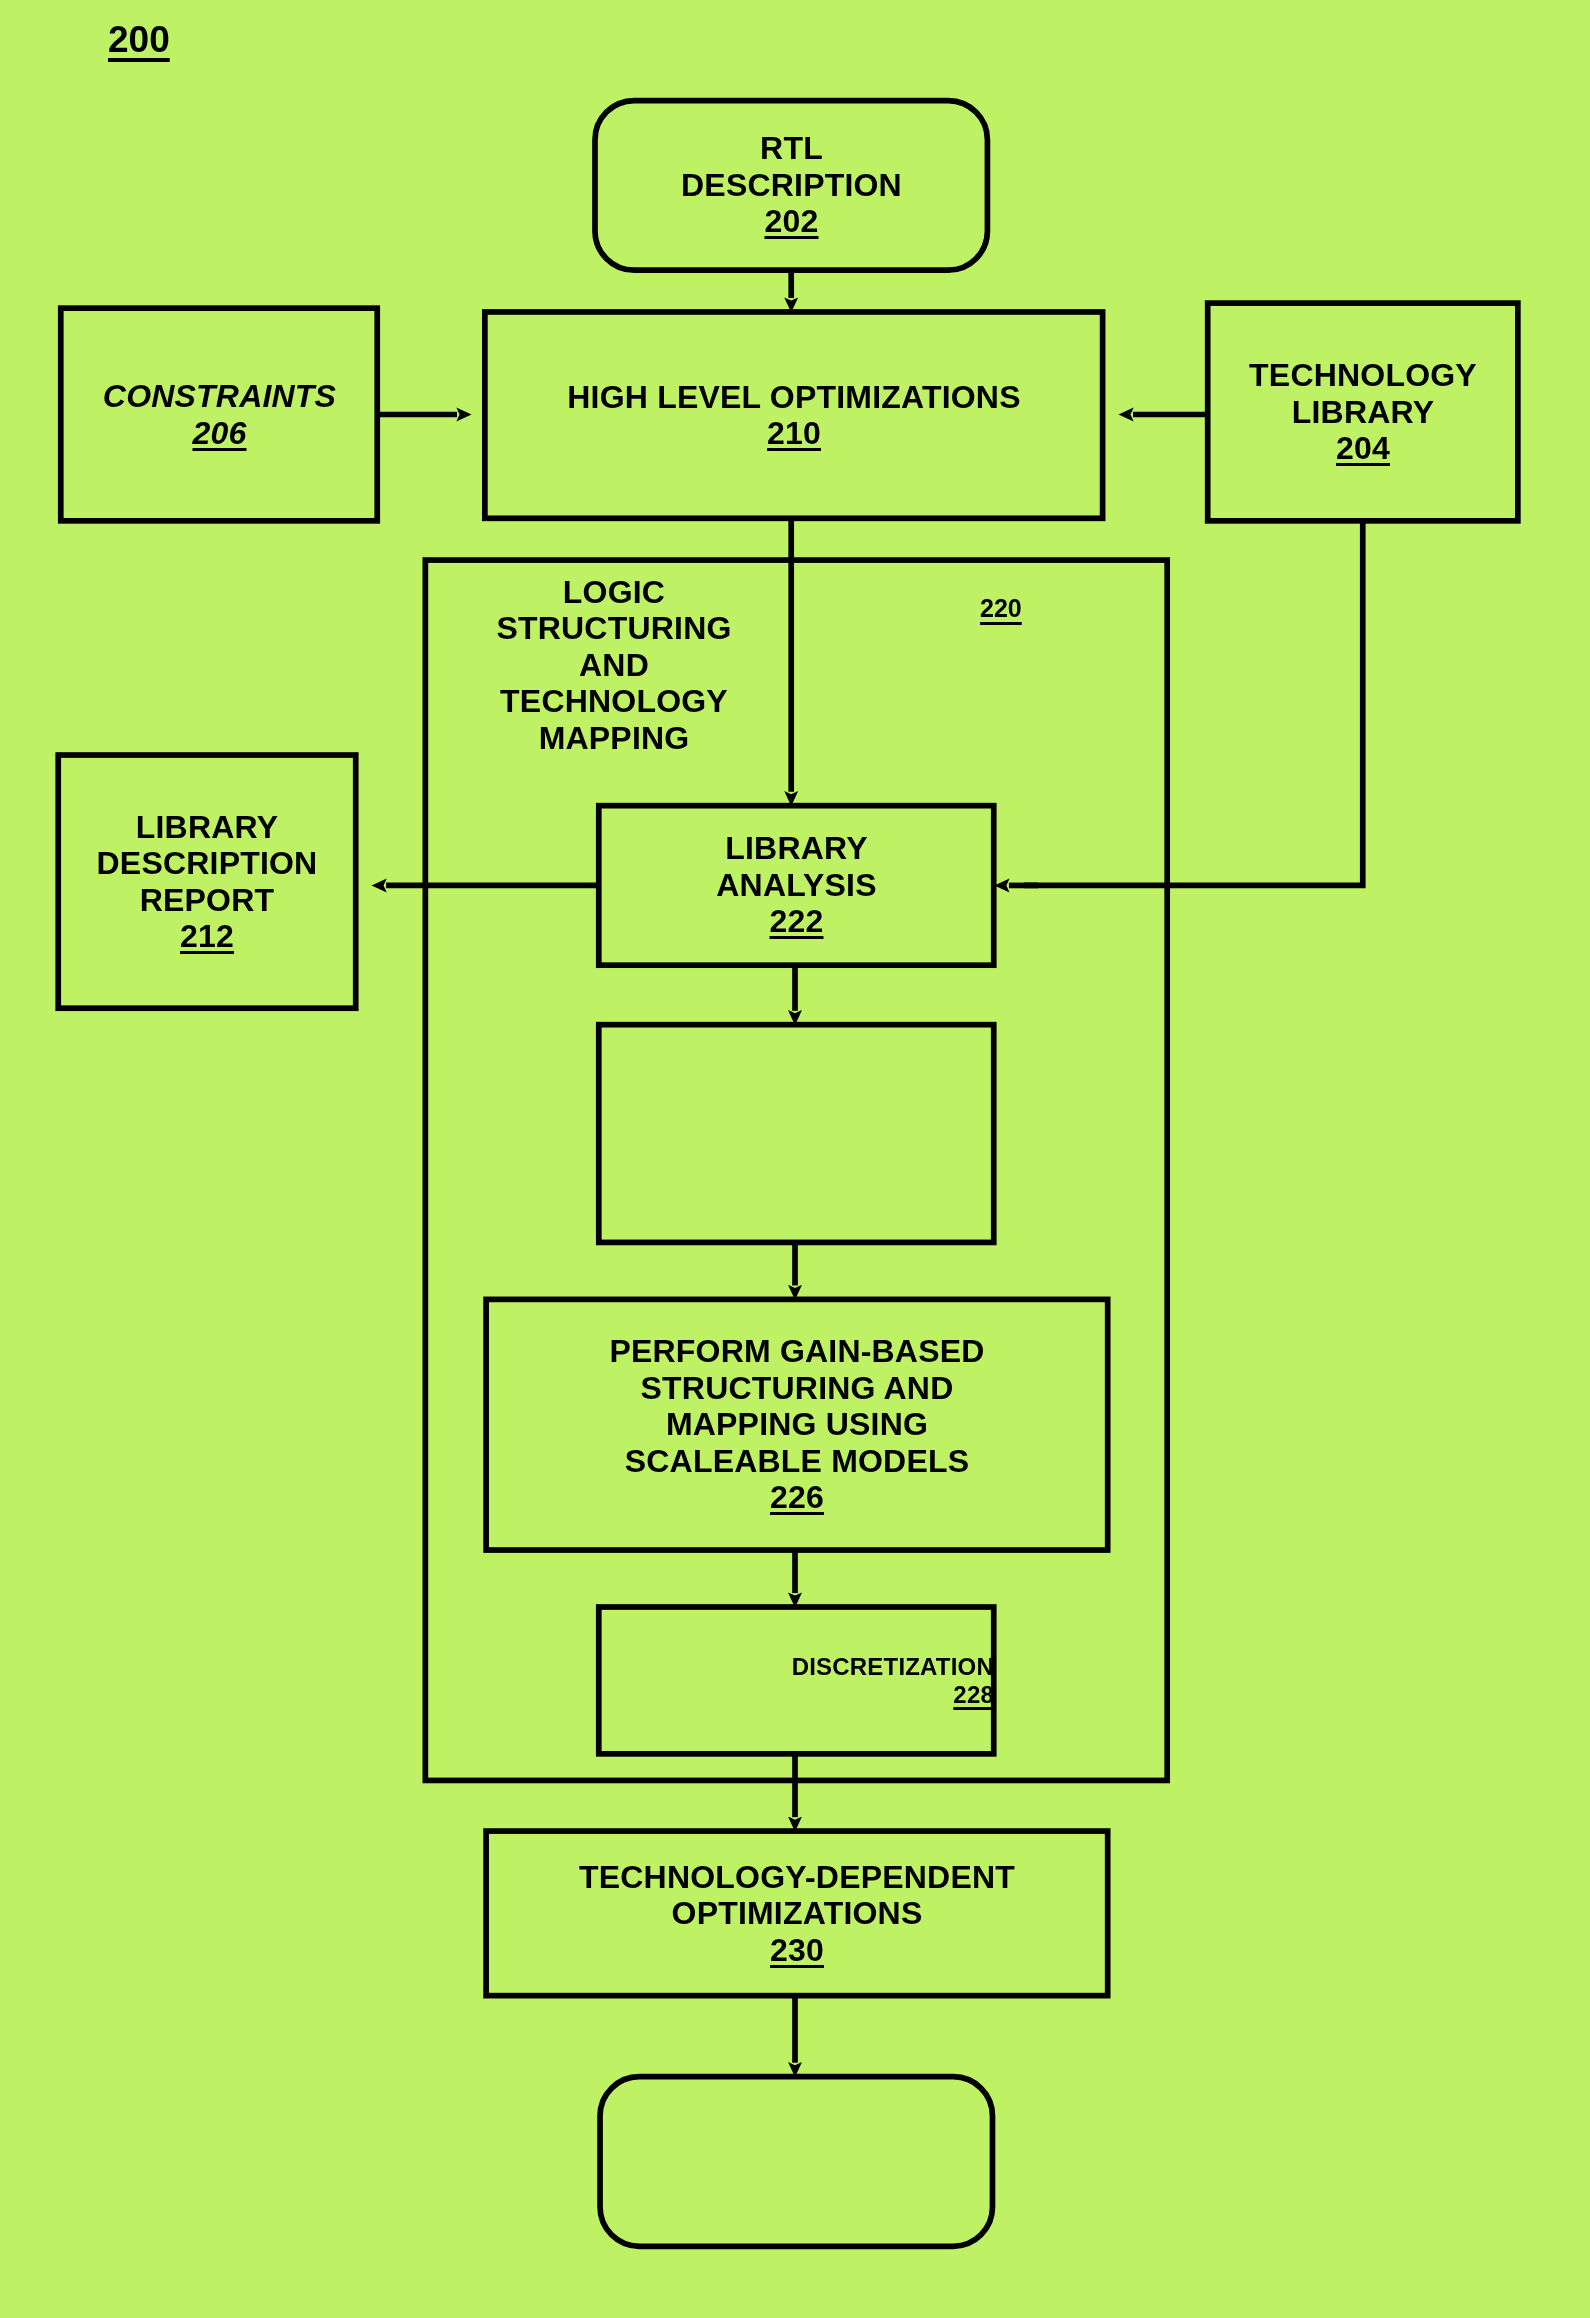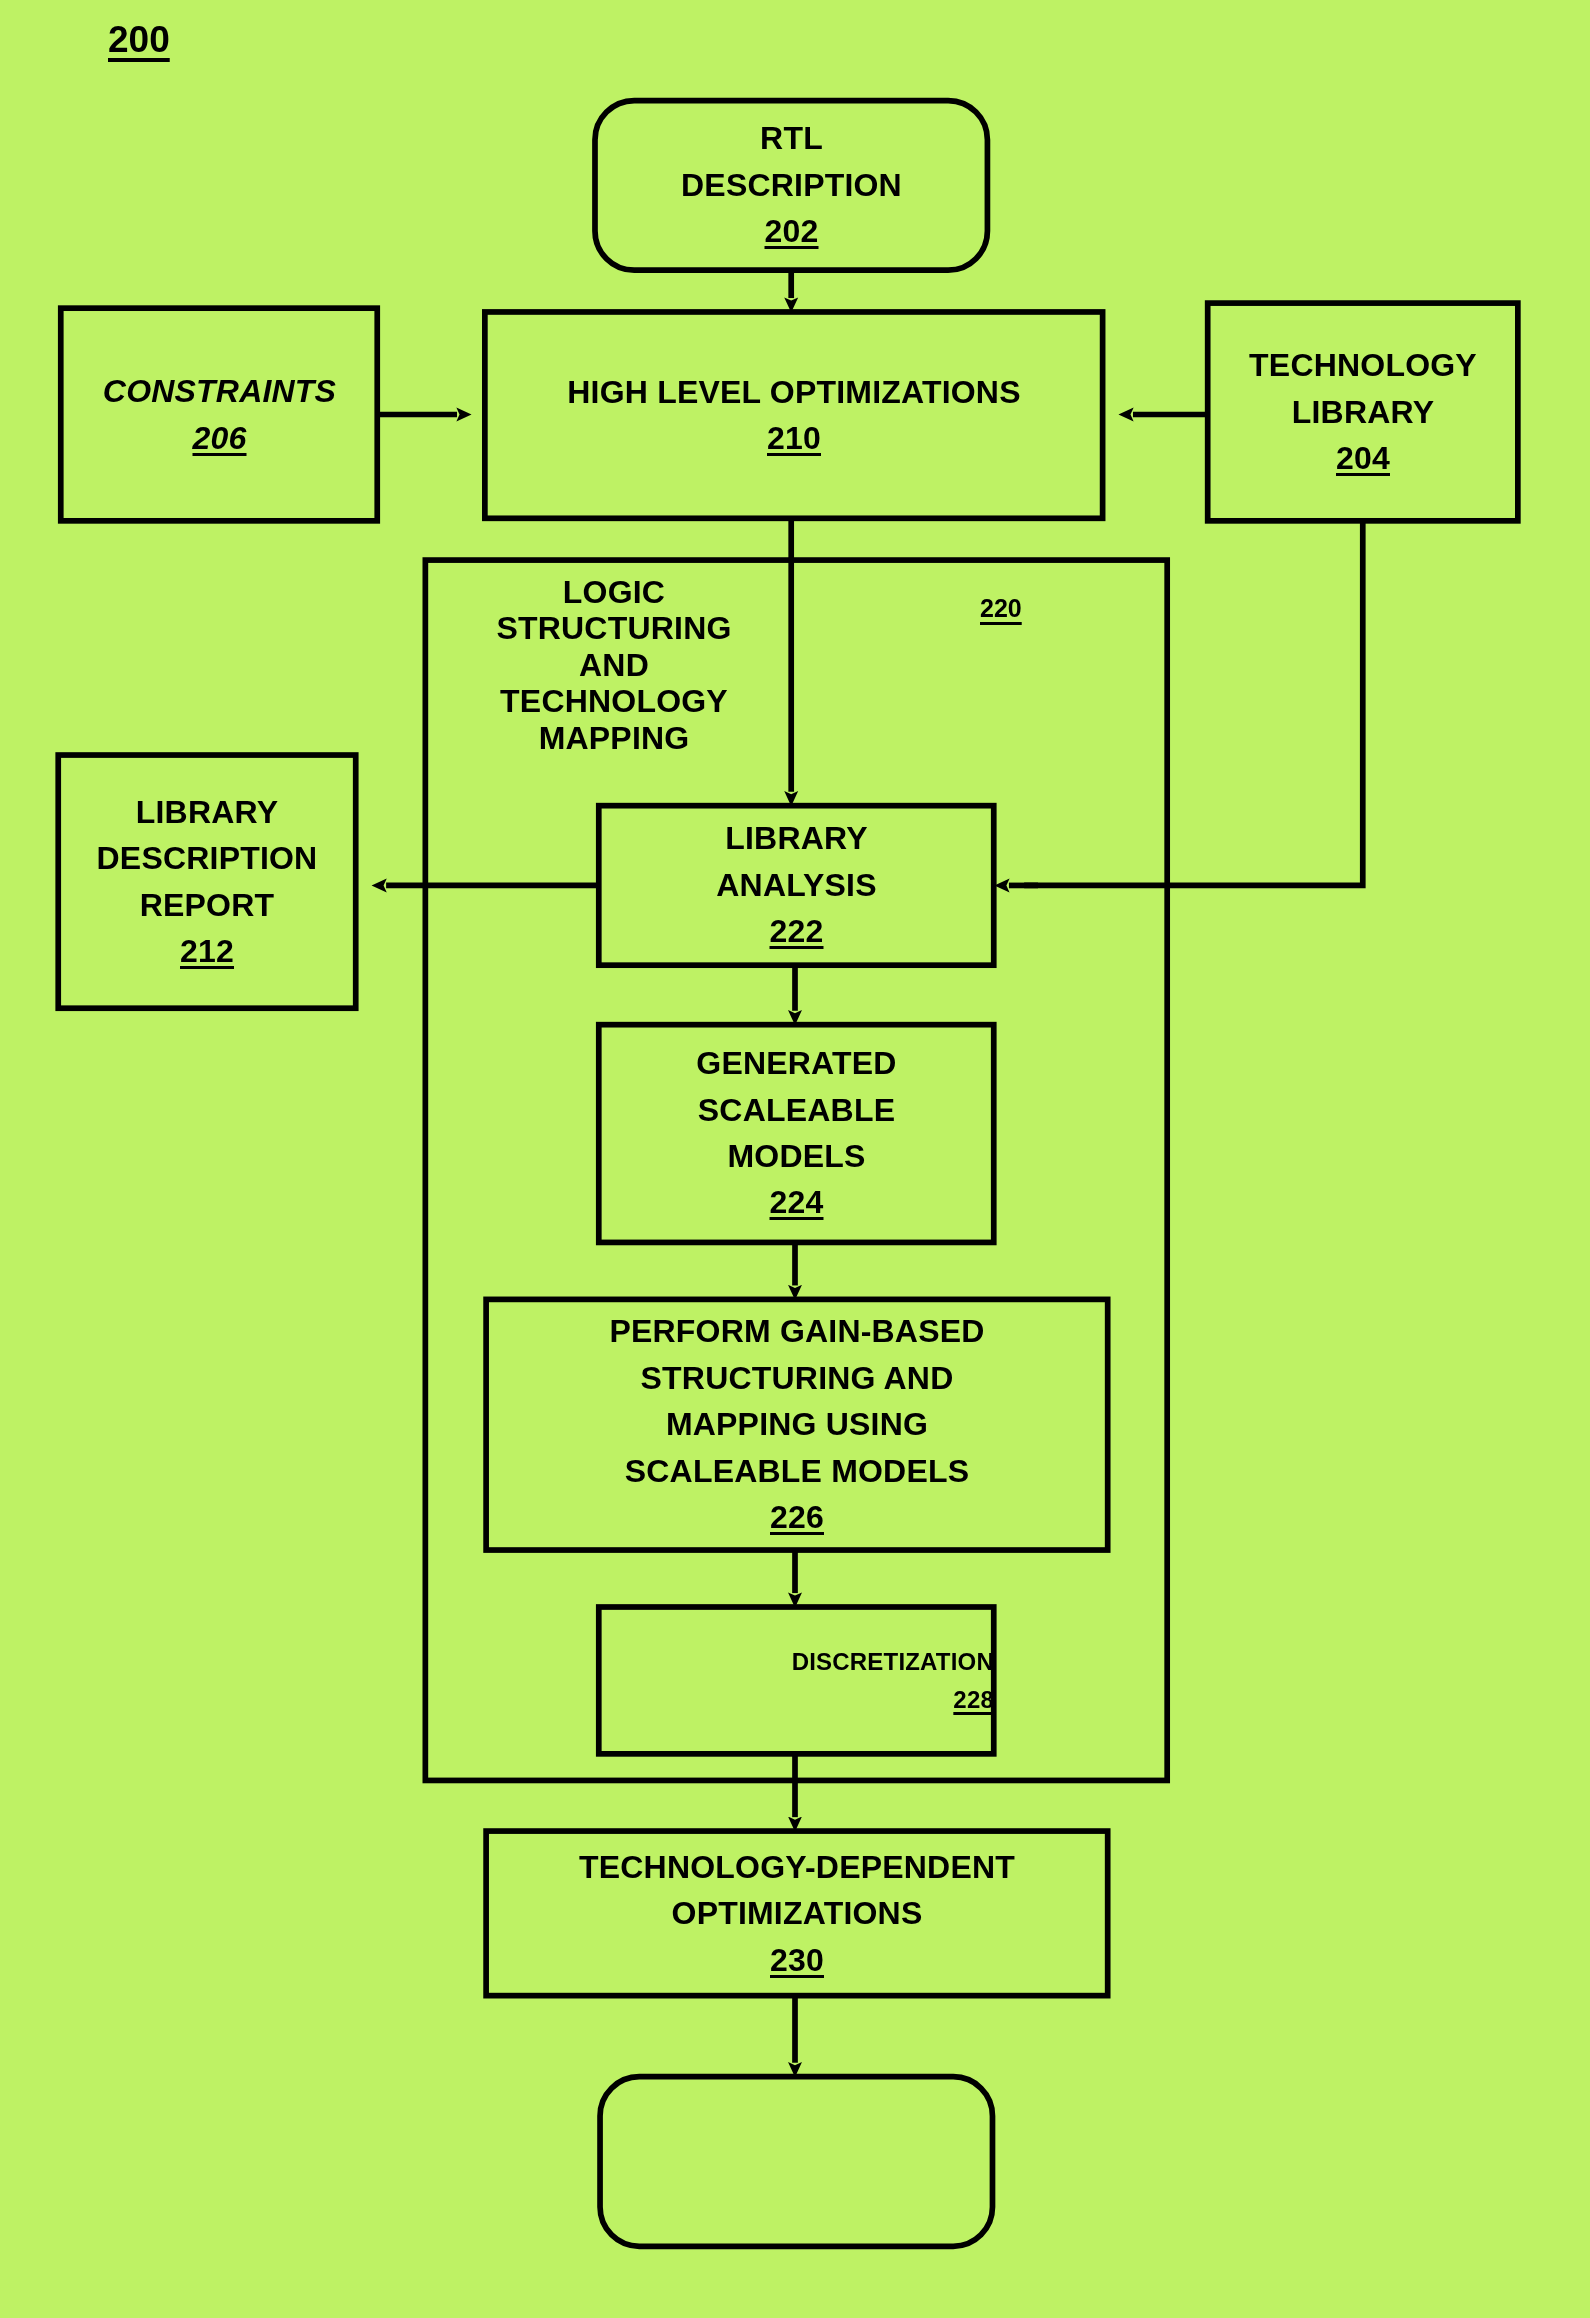--- a/index.html
+++ b/index.html
@@ -32,21 +32,20 @@
     display: flex;
     flex-direction: column;
     align-items: center;
     justify-content: center;
     text-align: center;
     font-weight: bold;
     line-height: 1.14;
     letter-spacing: 0.2px;
     color: #000;
     pointer-events: none;
-    gap: 10px;
   }
   .node-text .line {
     white-space: nowrap;
   }
   .ref {
     text-decoration: underline;
     text-underline-offset: 4.4px;
     text-decoration-thickness: 3.2px;
   }
   .fig-label {
@@ -176,26 +175,20 @@
     <div class="line">REPORT</div>
     <div class="line ref">212</div>
   </div>
 
   <div class="node-text" style="left:599px; top:805px; width:395px; height:160px; font-size:32px;">
     <div class="line">LIBRARY</div>
     <div class="line">ANALYSIS</div>
     <div class="line ref">222</div>
   </div>
 
-  <div class="node-text" style="left:599px; top:1024px; width:395px; height:218px; font-size:32px;">
-    <div class="line">GENERATED</div>
-    <div class="line">SCALEABLE</div>
-    <div class="line">MODELS</div>
-    <div class="line ref">224</div>
-  </div>
 
   <div class="node-text" style="left:486px; top:1299px; width:622px; height:251px; font-size:32px;">
     <div class="line">PERFORM GAIN-BASED</div>
     <div class="line">STRUCTURING AND</div>
     <div class="line">MAPPING USING</div>
     <div class="line">SCALEABLE MODELS</div>
     <div class="line ref">226</div>
   </div>
 
   <div class="node-text" style="left:599px; top:1607px; width:395px; height:147px; font-size:24px;align-items:flex-end;">

